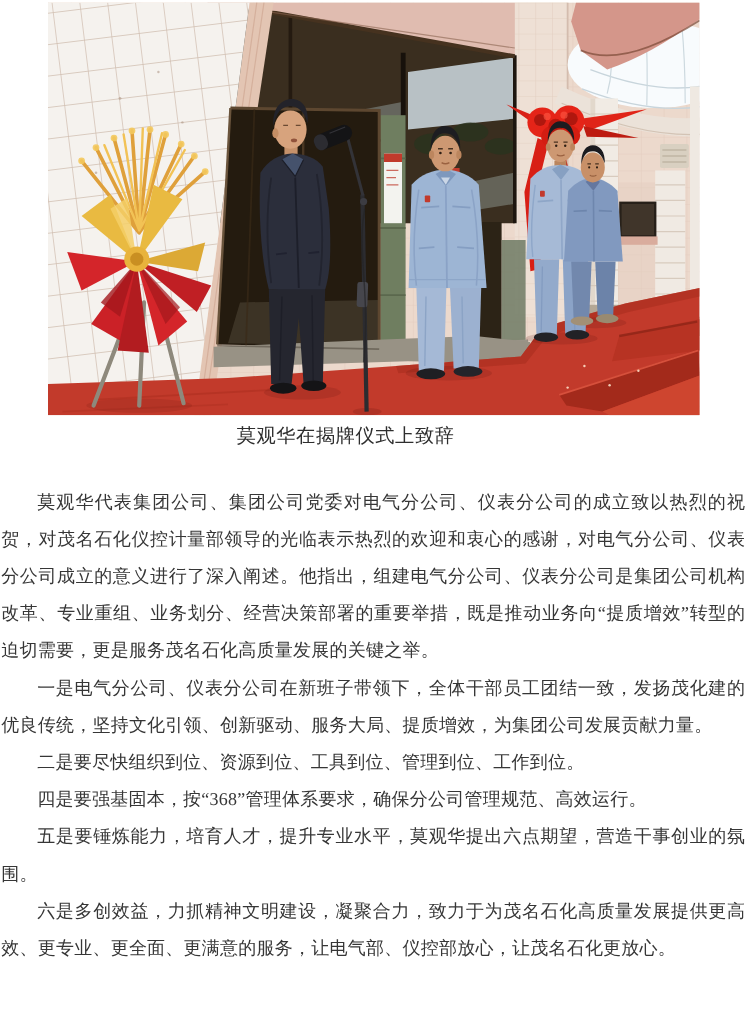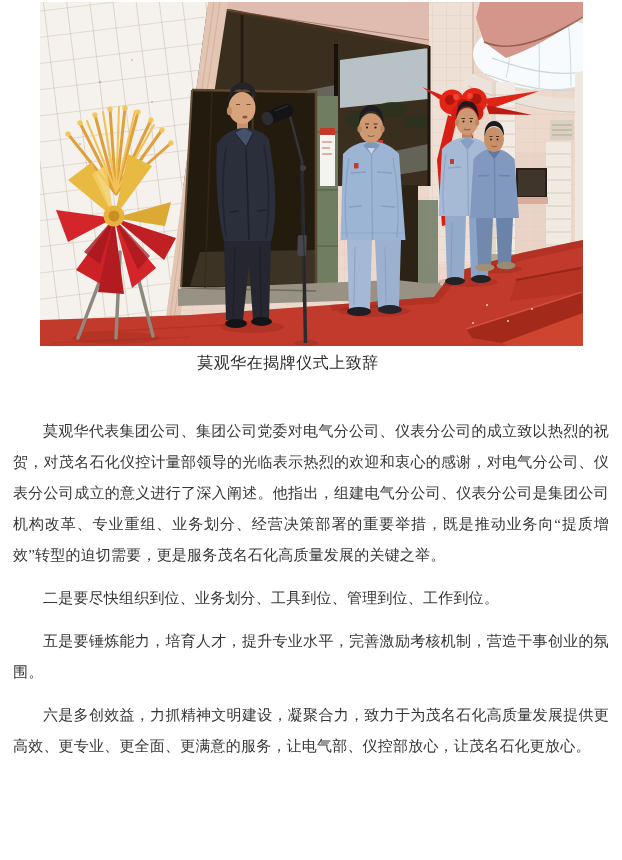--- a/index.html
+++ b/index.html
@@ -12,21 +12,21 @@
   .photo svg{display:block;width:100%;height:100%;}
   .caption{
     position:absolute;left:0;top:353px;width:576px;
     text-align:center;font-size:16px;letter-spacing:0.5px;color:#2e2e2e;
   }
   .article{
     position:absolute;left:1px;top:404px;width:620px;
     font-size:15px;line-height:31px;letter-spacing:0.2px;color:#363636;
     text-align:justify;
   }
-  .article p{margin:12px;text-indent:2em;}
+  .article p{margin:0;text-indent:2em;}
 </style>
 </head>
 <body>
 
 <figure class="photo">
 <svg viewBox="0 0 543 344" xmlns="http://www.w3.org/2000/svg">
   <defs>
     <pattern id="pinkTiles" width="19" height="14" patternUnits="userSpaceOnUse">
       <path d="M 19 0 L 0 0 0 14" fill="none" stroke="#d9c0b1" stroke-width="1" opacity="0.5"></path>
     </pattern>
@@ -330,16 +330,18 @@
     <circle cx="457.5" cy="137.5" r="0.9" fill="#2e1f14"></circle>
     <path d="M 451.5,144 Q 454,145.6 457,144" stroke="#96603f" stroke-width="1" fill="none"></path>
   </g>
 </svg>
 </figure>
 
 <div class="caption">莫观华在揭牌仪式上致辞</div>
 
 <div class="article">
   <p>莫观华代表集团公司、集团公司党委对电气分公司、仪表分公司的成立致以热烈的祝贺，对茂名石化仪控计量部领导的光临表示热烈的欢迎和衷心的感谢，对电气分公司、仪表分公司成立的意义进行了深入阐述。他指出，组建电气分公司、仪表分公司是集团公司机构改革、专业重组、业务划分、经营决策部署的重要举措，既是推动业务向“提质增效”转型的迫切需要，更是服务茂名石化高质量发展的关键之举。</p>
-  <p>二是要尽快组织到位、业务划分、工具到位、管理到位、工作到位。</p>
-  <p>五是要锤炼能力，培育人才，提升专业水平，完善激励考核机制，营造干事创业的氛围。</p>
+  <p>一是电气分公司、仪表分公司在新班子带领下，全体干部员工团结一致，发扬茂化建的优良传统，坚持文化引领、创新驱动、服务大局、提质增效，为集团公司发展贡献力量。</p>
+  <p>二是要尽快组织到位、资源到位、工具到位、管理到位、工作到位。</p>
+  <p>四是要强基固本，按“368”管理体系要求，确保分公司管理规范、高效运行。</p>
+  <p>五是要锤炼能力，培育人才，提升专业水平，莫观华提出六点期望，营造干事创业的氛围。</p>
   <p>六是多创效益，力抓精神文明建设，凝聚合力，致力于为茂名石化高质量发展提供更高效、更专业、更全面、更满意的服务，让电气部、仪控部放心，让茂名石化更放心。</p>
 </div>
 
 </body></html>

